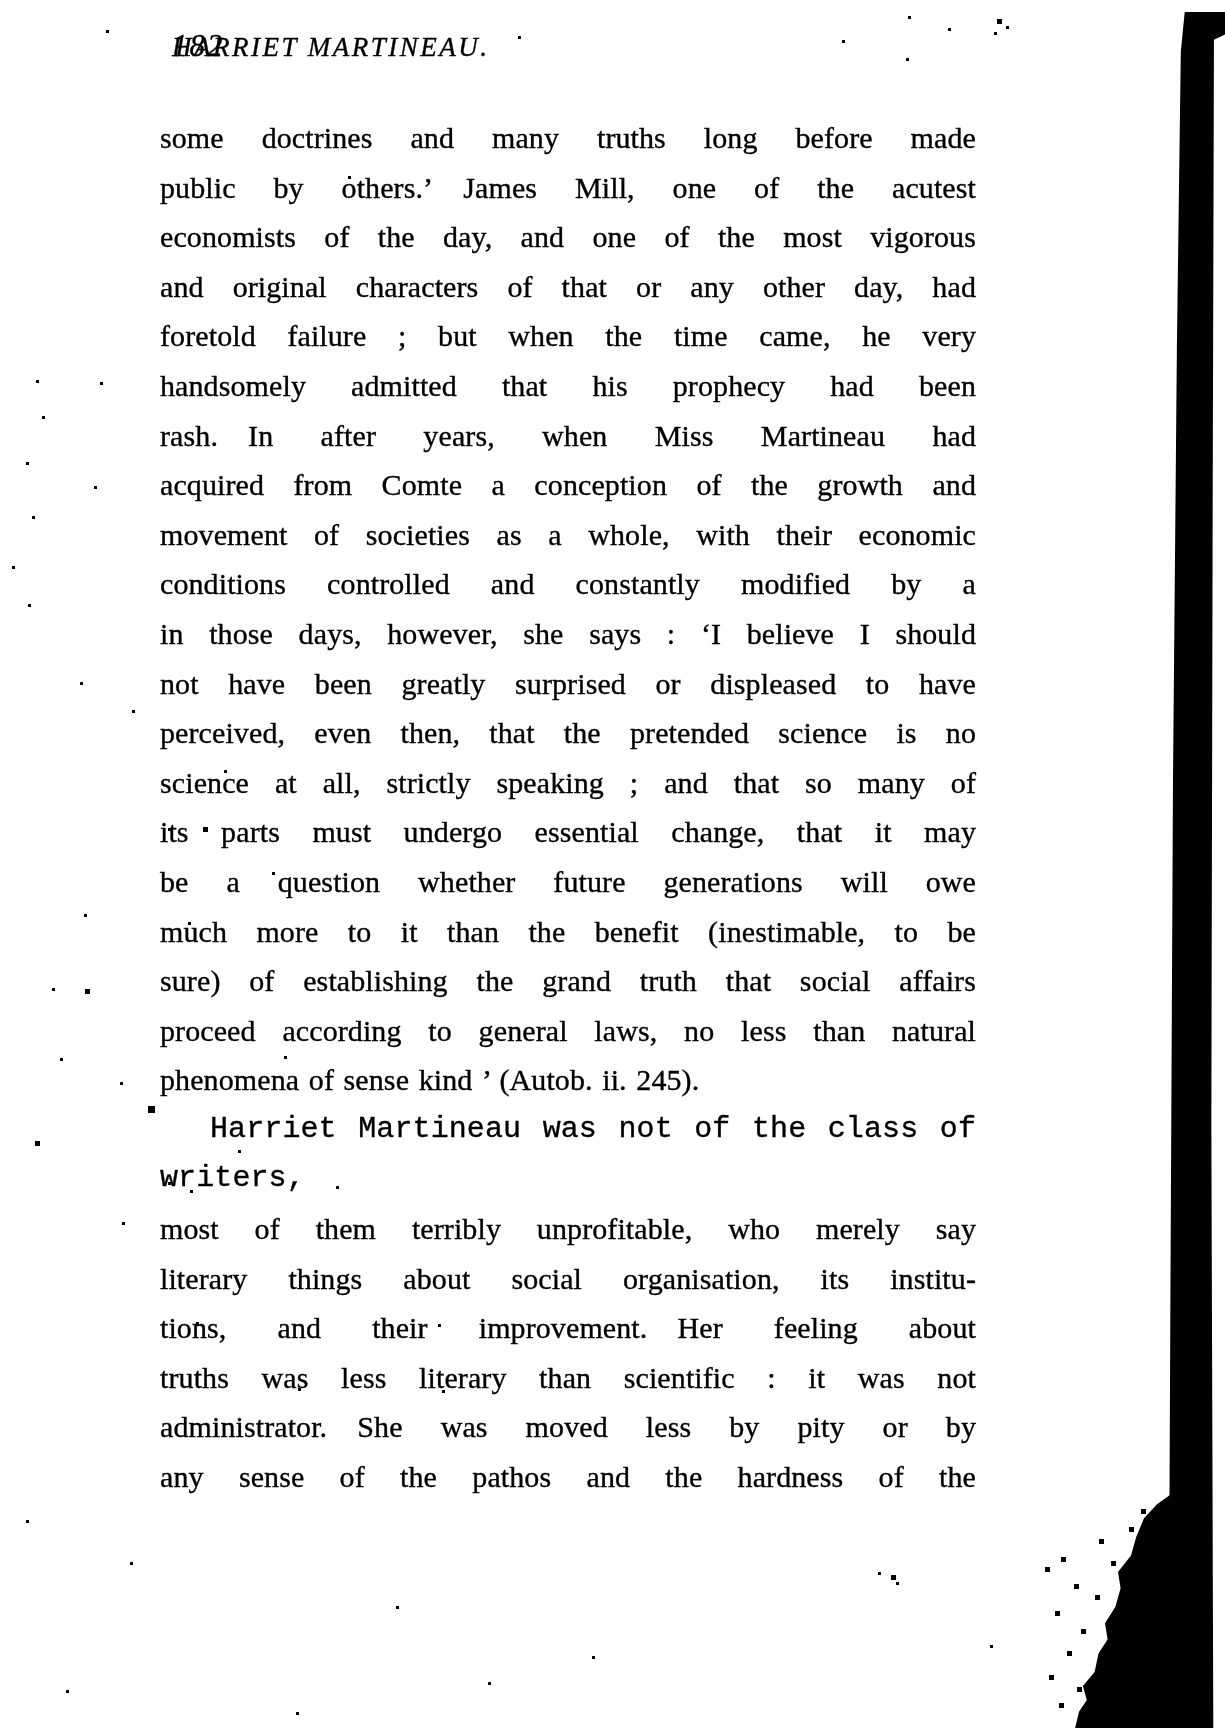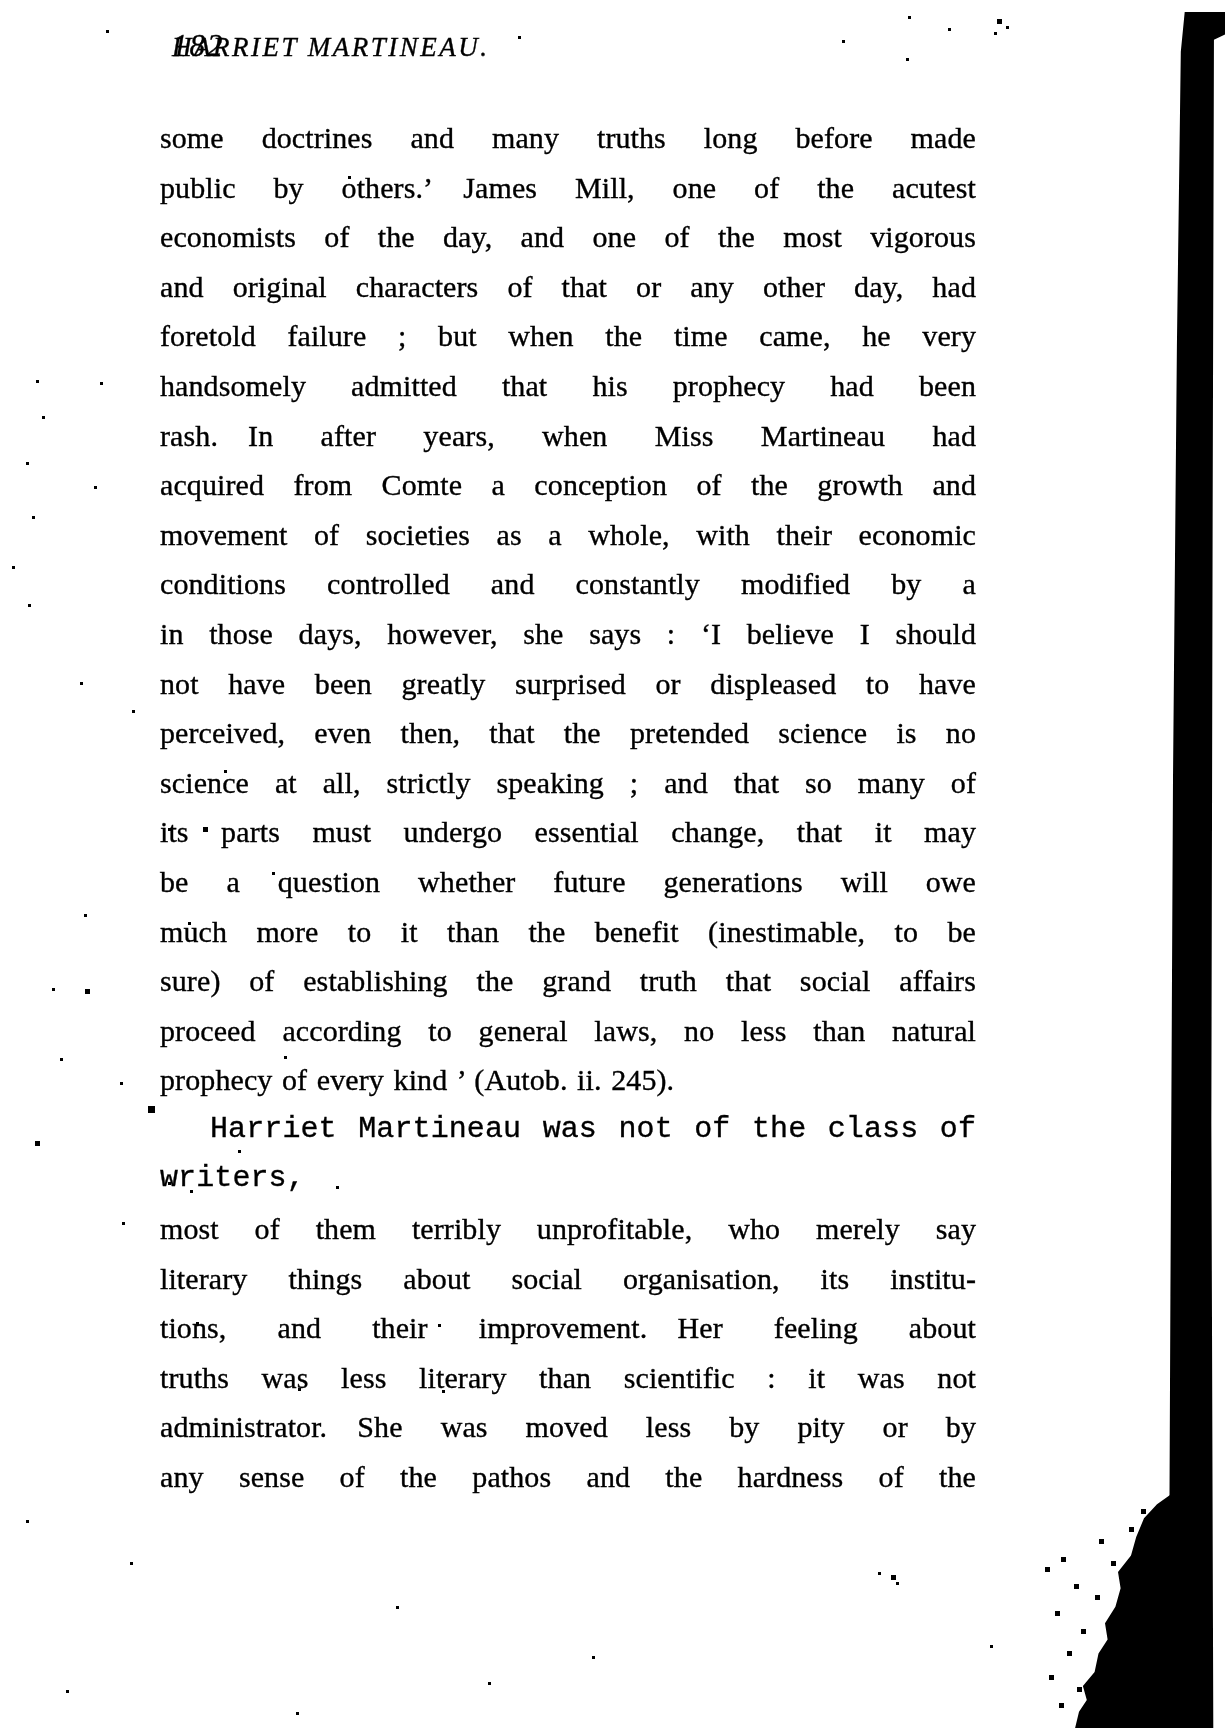--- a/index.html
+++ b/index.html
@@ -96,21 +96,21 @@
       <div class="line">conditions controlled and constantly modified by a</div>
       <div class="line">in those days, however, she says : ‘I believe I should</div>
       <div class="line">not have been greatly surprised or displeased to have</div>
       <div class="line">perceived, even then, that the pretended science is no</div>
       <div class="line">science at all, strictly speaking ; and that so many of</div>
       <div class="line">its parts must undergo essential change, that it may</div>
       <div class="line">be a question whether future generations will owe</div>
       <div class="line">much more to it than the benefit (inestimable, to be</div>
       <div class="line">sure) of establishing the grand truth that social affairs</div>
       <div class="line">proceed according to general laws, no less than natural</div>
-      <div class="line lastline"><span>prophecy of every kind ’ (</span><span class="it">Autob</span><span>. ii. 245).</span></div>
+      <div class="line lastline"><span>phenomena of sense kind ’ (</span><span class="it">Autob</span><span>. ii. 245).</span></div>
       <div class="line indent">Harriet Martineau was not of the class of writers,</div>
       <div class="line">most of them terribly unprofitable, who merely say</div>
       <div class="line">literary things about social organisation, its institu-</div>
       <div class="line">tions, and their improvement. Her feeling about</div>
       <div class="line">truths was less literary than scientific : it was not</div>
       <div class="line">administrator. She was moved less by pity or by</div>
       <div class="line">any sense of the pathos and the hardness of the</div>
     </div>
 
   <div class="gutter-bar"></div>

